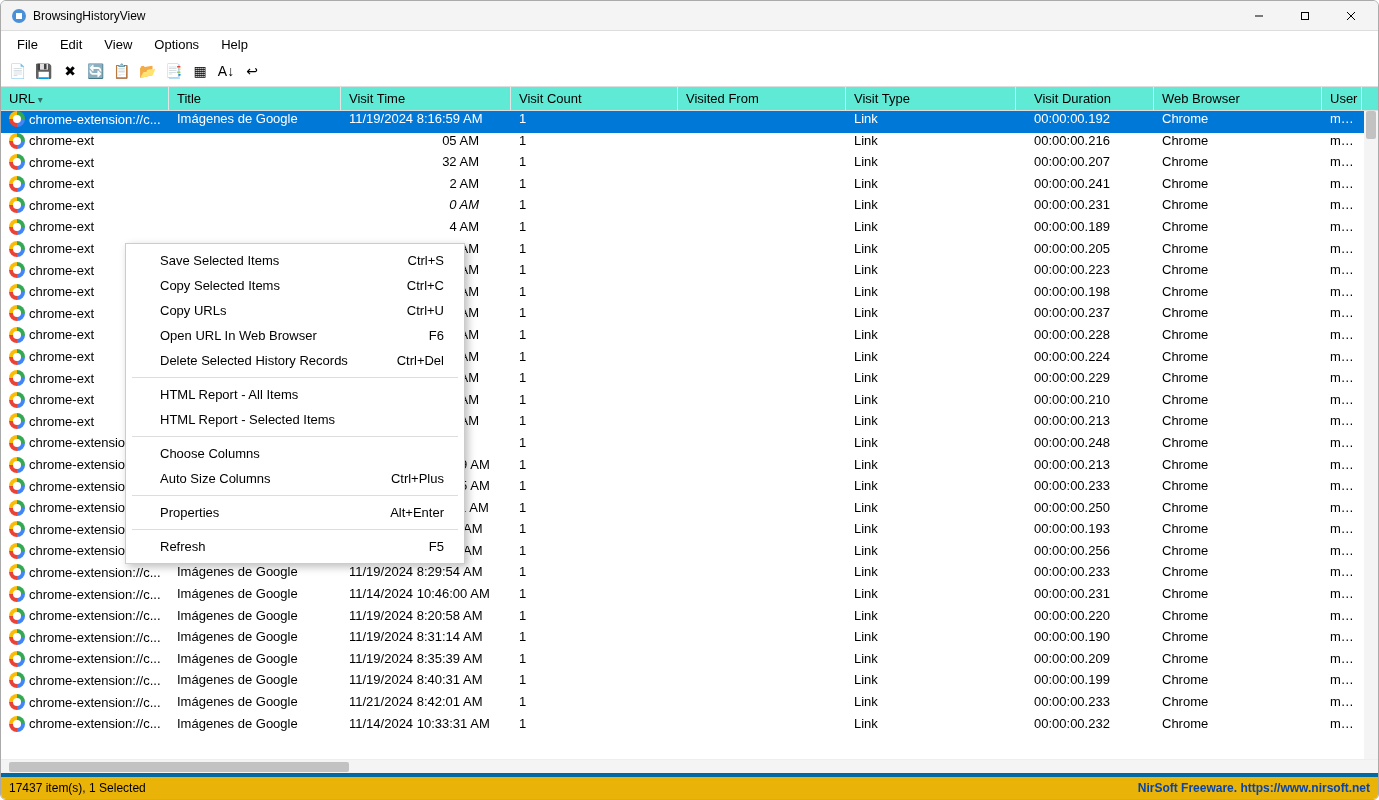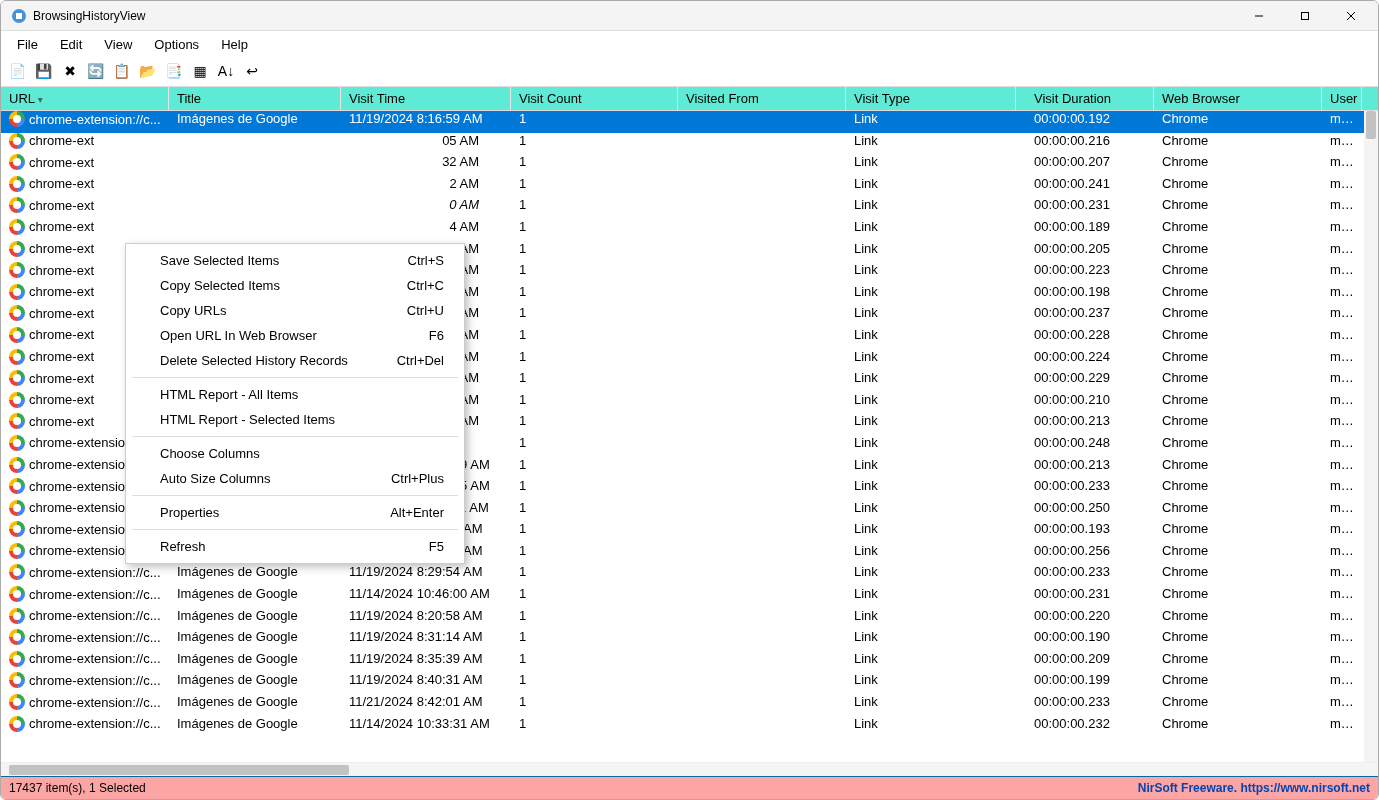--- a/index.html
+++ b/index.html
@@ -119,23 +119,23 @@
 .cm-item {
   display: flex;
   justify-content: space-between;
   padding: 5px 20px 5px 34px;
   font-size: 13px;
   cursor: default;
 }
 .cm-sep { height: 1px; background: #ddd; margin: 4px 6px; }
 .statusbar {
   display: flex;
-  border-top: 1px solid #0369a1;
+  border-top: 4px solid #0369a1;
   font-size: 12px;
-  background: #fca5a5;
+  background: #eab308;
 }
 .statusbar .left { padding: 4px 8px; flex: 1; }
 .statusbar .right { padding: 4px 8px; color: #0645ad; font-weight: 700; }
 .hscroll {
   height: 14px;
   border-top: 1px solid #eee;
   background: #f4f4f4;
   position: relative;
 }
 .hscroll .thumb {

